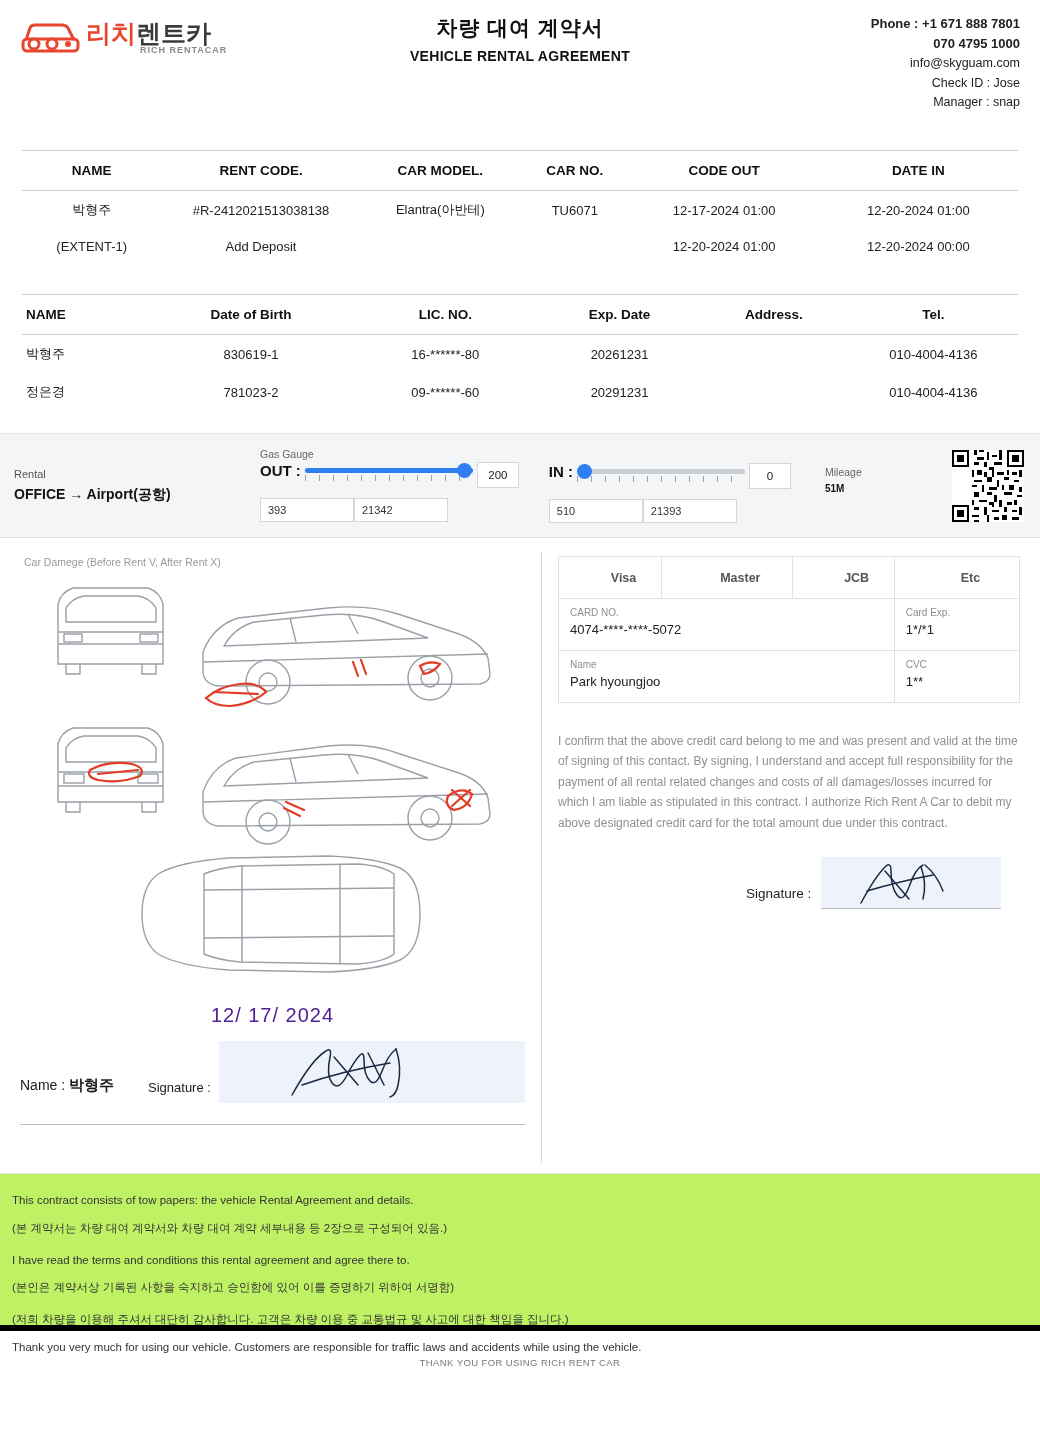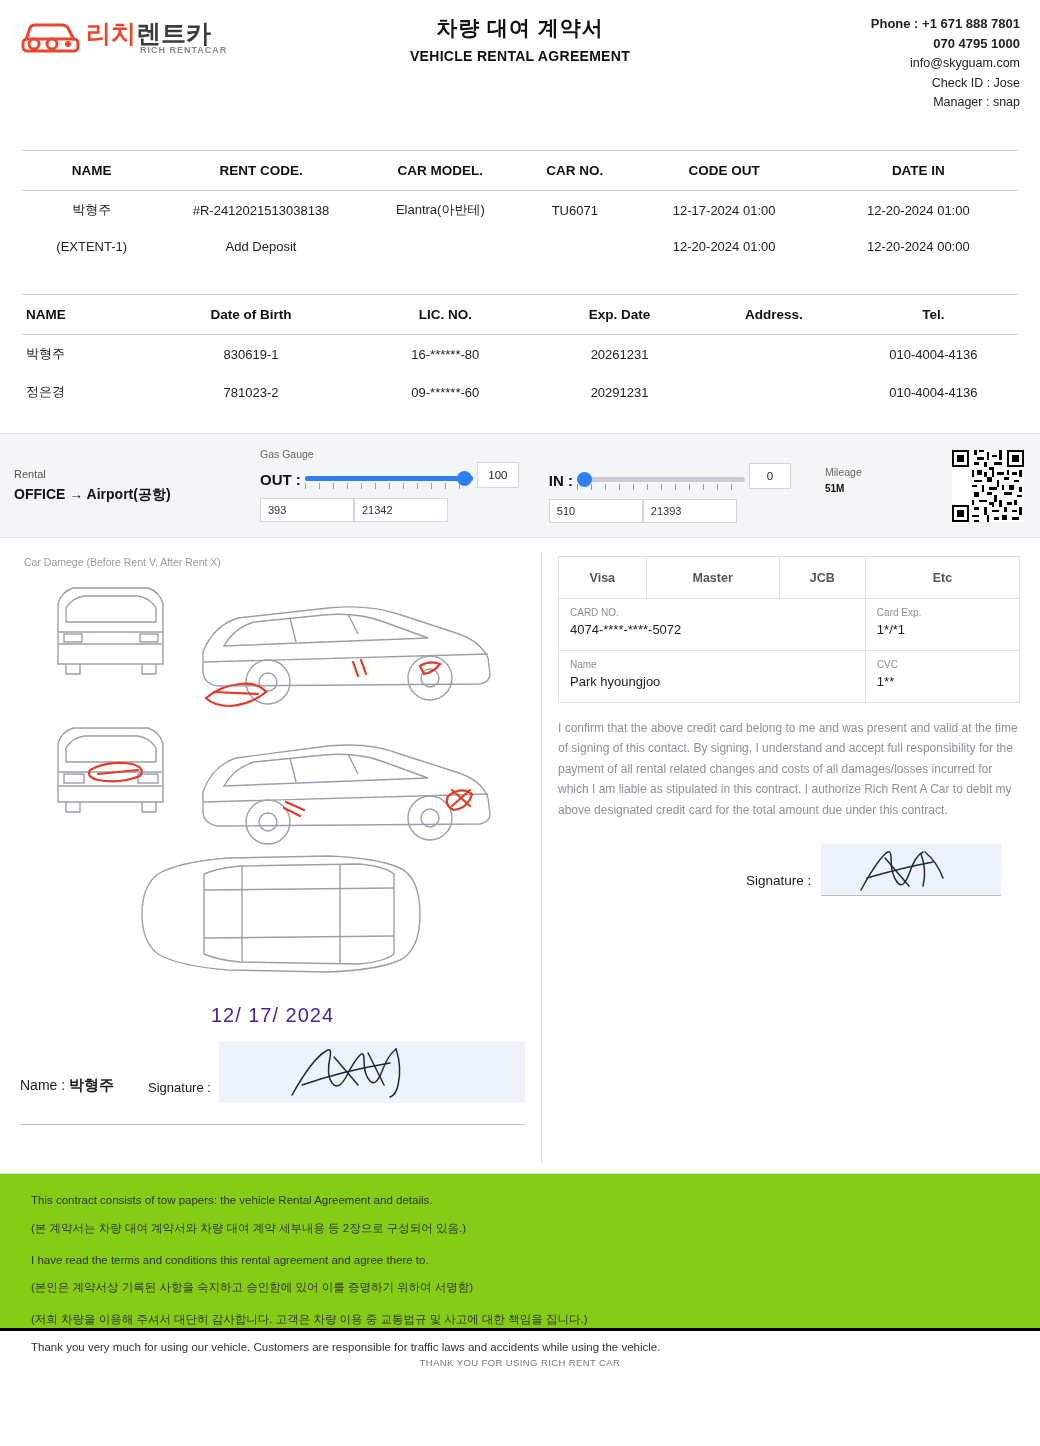--- a/index.html
+++ b/index.html
@@ -49,21 +49,21 @@
     align-items:center;
     padding:0 14px 0 10px;
   }
   .return-box { width:250px; padding-left:4px; }
   .return-lbl { font-size:11px; color:#555; margin-bottom:6px; }
   .return-val { font-size:14px; font-weight:bold; color:#111; }
 
   .gauge-block { display:flex; align-items:flex-start; gap:6px; flex:1; }
   .gauge-col { position:relative; }
   .gauge-title { font-size:10.5px; color:#666; margin-bottom:2px; }
-  .gauge-row { display:flex; align-items:flex-end; gap:4px; }
+  .gauge-row { display:flex; align-items:flex-start; gap:4px; }
   .gauge-lbl { font-size:15px; font-weight:bold; color:#111; }
   .slider { position:relative; width:168px; height:18px; }
   .slider .track { position:absolute; top:6px; left:0; width:100%; height:5px; background:#c9ccd2; border-radius:3px; }
   .slider .fill { position:absolute; top:6px; left:0; height:5px; background:#2f7ff0; border-radius:3px; }
   .slider .knob { position:absolute; top:1px; width:15px; height:15px; border-radius:50%; background:#2f7ff0; }
   .slider .ticks { position:absolute; top:13px; left:0; width:100%; height:6px;
     background-image:repeating-linear-gradient(to right, #9aa0a8 0 1px, transparent 1px 14px); }
   .numbox {
     width:42px; height:26px; border:1px solid #d4d6da; background:#fff;
     font-size:11.5px; display:flex; align-items:center; justify-content:center; color:#222;
@@ -88,35 +88,35 @@
   .sigdate { text-align:center; font-size:20px; color:#4c1d95; margin-top:6px; letter-spacing:1px; }
   .sign-left { display:flex; align-items:flex-end; margin-top:14px; border-bottom:1px solid #bdbec1; padding-bottom:21px; }
   .sign-name { font-size:14px; padding-bottom:8px; white-space:nowrap; }
   .sign-name b { font-size:15px; }
   .sign-lbl { font-size:13px; padding:0 8px 8px 34px; white-space:nowrap; }
   .sign-pad { flex:1; height:62px; background:#eef3fb; position:relative; }
 
   
   .card-tbl { width:100%; border-collapse:collapse; margin-top:4px; }
   .card-tbl td { border:1px solid #e0e1e4; }
-  .card-type { height:42px; text-align:center; font-size:12.5px; color:#555; font-weight:bold; }
+  .card-type { height:42px; text-align:center; font-size:12.5px; color:#555; font-weight:bold;padding-left:28px; }
   .cell-lbl { font-size:10px; color:#8b8d92; padding:7px 10px 0 10px; }
   .cell-val { font-size:13px; color:#222; padding:4px 10px 12px 10px; }
 
-  .legal { font-size:12px; line-height:1.7; color:#8e9095; margin-top:15px; }
+  .legal { font-size:12px; line-height:1.7; color:#8e9095; margin-top:28px; }
   .legal.ko { margin-top:14px; }
 
   .sign-right { display:flex; align-items:flex-end; margin-top:24px; }
   .sign-right .sign-lbl2 { font-size:13.5px; padding:0 10px 8px 188px; white-space:nowrap; }
   .sign-right .sign-pad2 { width:180px; height:52px; background:#eef3fb; position:relative; border-bottom:1px solid #bdbec1; }
 
   
   .notes {
-    background:#84cc16; border-top:1px solid #e2e3e6; border-bottom:3px solid #000000;
-    padding:18px 31px; margin-top:10px; height:158px;
+    background:#bef264; border-top:1px solid #e2e3e6; border-bottom:6px solid #000000;
+    padding:18px 12px; margin-top:10px; height:158px;
   }
   .notes p { margin:0 0 10px 0; font-size:11.5px; color:#333; line-height:1.55; }
   .notes p.tight { margin-bottom:14px; }
   .foot { text-align:center; font-size:9.5px; color:#777; padding-top:26px; letter-spacing:0.4px; }
 </style>
 </head>
 <body>
 
 <div class="header">
   <div class="logo-wrap">
@@ -236,21 +236,21 @@
     <div class="gauge-col">
       <div class="gauge-title">Gas Gauge</div>
       <div class="gauge-row">
         <div class="gauge-lbl">OUT :</div>
         <div class="slider">
           <div class="track"></div>
           <div class="fill" style="width:100%"></div>
           <div class="ticks"></div>
           <div class="knob" style="left:152px"></div>
         </div>
-        <div class="numbox">100</div>
+        <div class="numbox">200</div>
       </div>
       <div class="meter-row">
         <div class="meter-in">393</div>
         <div class="meter-in">21342</div>
       </div>
     </div>
 
     <div class="gauge-col" style="margin-left:24px;padding-top:15px">
       <div class="gauge-row">
         <div class="gauge-lbl">IN :</div>

